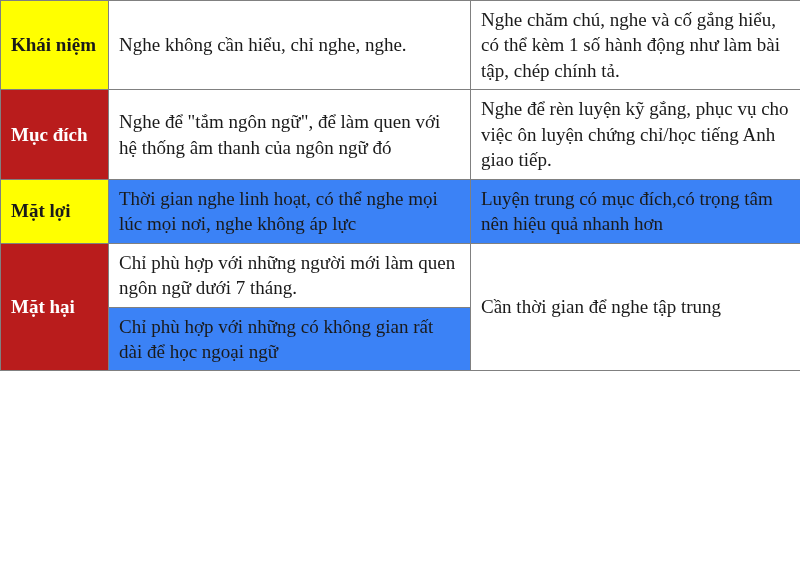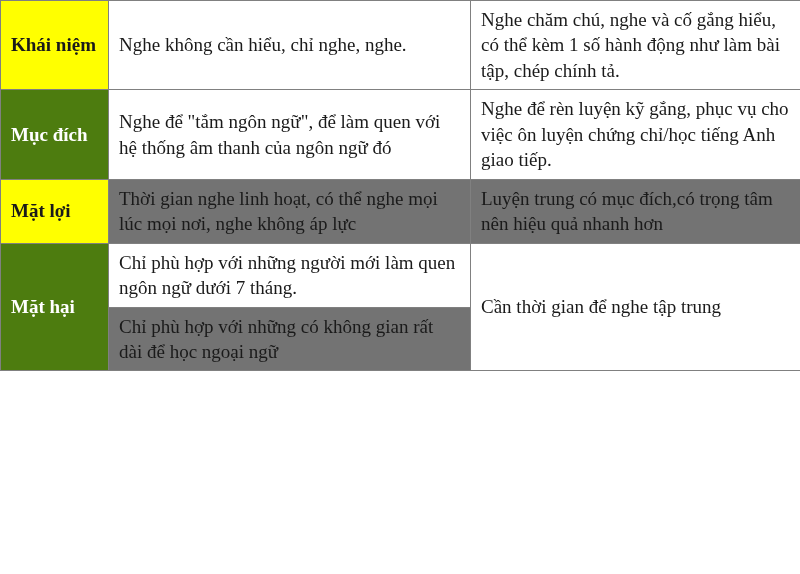--- a/index.html
+++ b/index.html
@@ -69,28 +69,28 @@
   td.label {
     font-weight: bold;
     text-align: left;
     padding-left: 12px;
     font-size: 19px;
   }
   td.label.yellow {
     background: #ffff00;
   }
   td.label.blue {
-    background: #4d7c0f;
+    background: #b91c1c;
     color: #ffffff;
   }
   td.body {
     background: #ffffff;
   }
   td.body.grayish {
-    background: #737373;
+    background: #3b82f6;
   }
   .col-label { width: 108px; }
   .col-mid   { width: 362px; }
   .col-right { width: 330px; }
   .cell-text {
     display: block;
     white-space: pre-line;
   }
 </style>
 </head>

